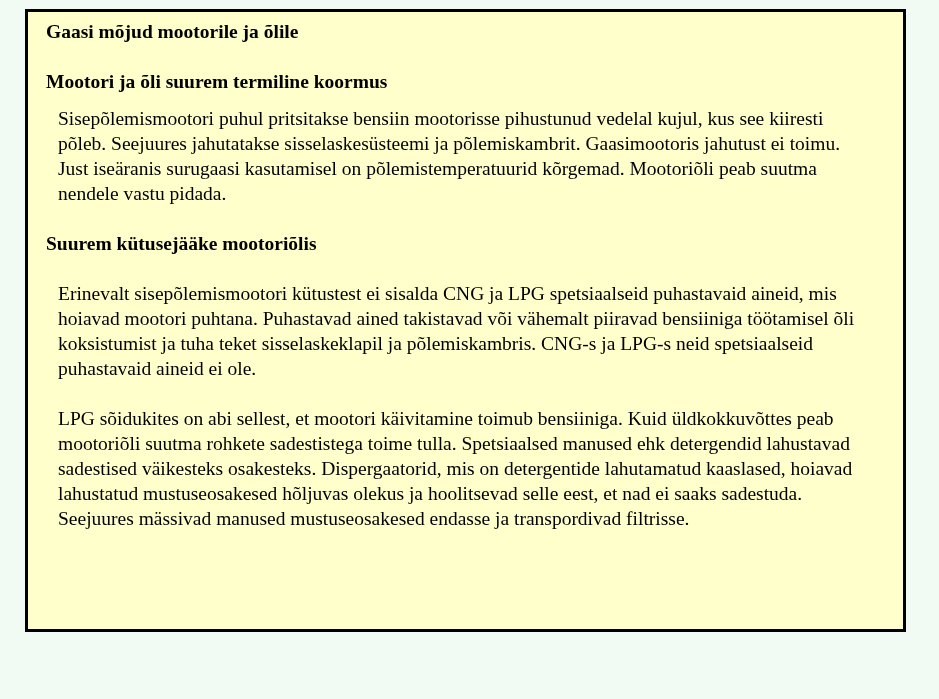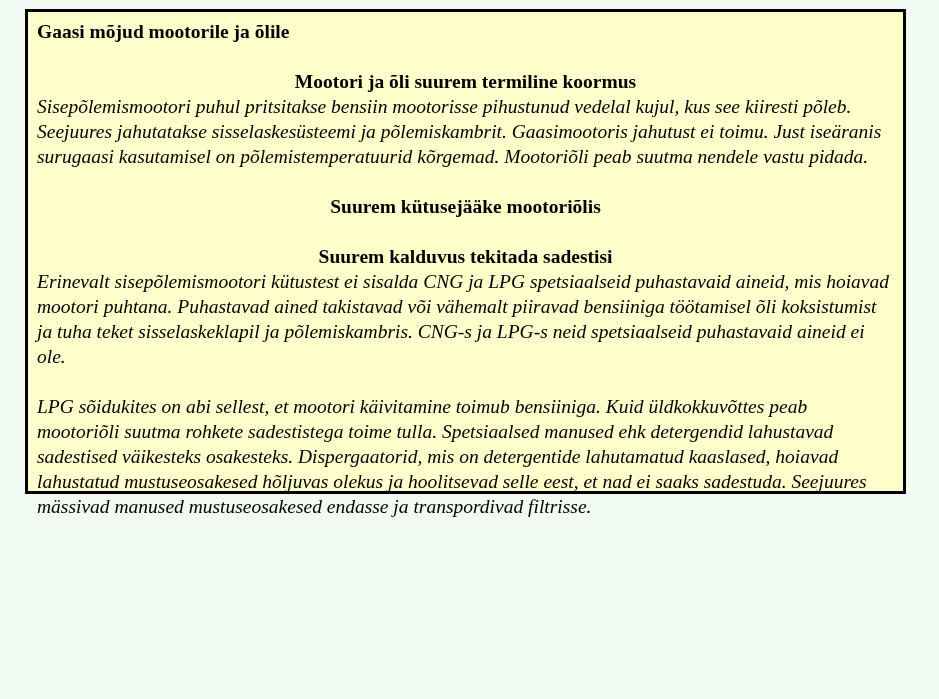--- a/index.html
+++ b/index.html
@@ -11,62 +11,59 @@
     height: 699px;
     background: #F1FBF3;
     position: relative;
     overflow: hidden;
   }
   .doc-box {
     position: absolute;
     left: 25px;
     top: 9px;
     width: 881px;
-    height: 485px;
+    height: 623px;
     box-sizing: border-box;
     background: #FFFFCC;
     border: 3px solid #000000;
-    padding: 7px 9px;
+    padding: 7px 18px;
     font-family: "Liberation Serif", "DejaVu Serif", serif;
     font-size: 19.5px;
     line-height: 25px;
     color: #000000;
   }
   .doc-title {
     font-weight: bold;
     margin: 0 0 25px 0;
   }
   .doc-section {
     margin: 0 0 25px 0;
   }
   .section-heading {
     font-weight: bold;
-    text-align: center;
   }
   .section-body, .closing-paragraph {
-    margin: 0;
-    font-style: italic;
+    margin: 12px;
   }
 </style>
 </head>
 <body>
 
 <div class="doc-box">
 
   <div class="doc-title">Gaasi mõjud mootorile ja õlile</div>
 
   <div class="doc-section">
     <div class="section-heading">Mootori ja õli suurem termiline koormus</div>
     <p class="section-body">Sisepõlemismootori puhul pritsitakse bensiin mootorisse pihustunud vedelal kujul, kus see kiiresti põleb. Seejuures jahutatakse sisselaskesüsteemi ja põlemiskambrit. Gaasimootoris jahutust ei toimu. Just iseäranis surugaasi kasutamisel on põlemistemperatuurid kõrgemad. Mootoriõli peab suutma nendele vastu pidada.</p>
   </div>
 
   <div class="doc-section">
     <div class="section-heading">Suurem kütusejääke mootoriõlis</div>
   </div>
 
   <div class="doc-section">
-    <div class="section-heading">Suurem kalduvus tekitada sadestisi</div>
     <p class="section-body">Erinevalt sisepõlemismootori kütustest ei sisalda CNG ja LPG spetsiaalseid puhastavaid aineid, mis hoiavad mootori puhtana. Puhastavad ained takistavad või vähemalt piiravad bensiiniga töötamisel õli koksistumist ja tuha teket sisselaskeklapil ja põlemiskambris. CNG-s ja LPG-s neid spetsiaalseid puhastavaid aineid ei ole.</p>
   </div>
 
   <p class="closing-paragraph">LPG sõidukites on abi sellest, et mootori käivitamine toimub bensiiniga. Kuid üldkokkuvõttes peab mootoriõli suutma rohkete sadestistega toime tulla. Spetsiaalsed manused ehk detergendid lahustavad sadestised väikesteks osakesteks. Dispergaatorid, mis on detergentide lahutamatud kaaslased, hoiavad lahustatud mustuseosakesed hõljuvas olekus ja hoolitsevad selle eest, et nad ei saaks sadestuda. Seejuures mässivad manused mustuseosakesed endasse ja transpordivad filtrisse.</p>
 
 </div>
 
 </body></html>

